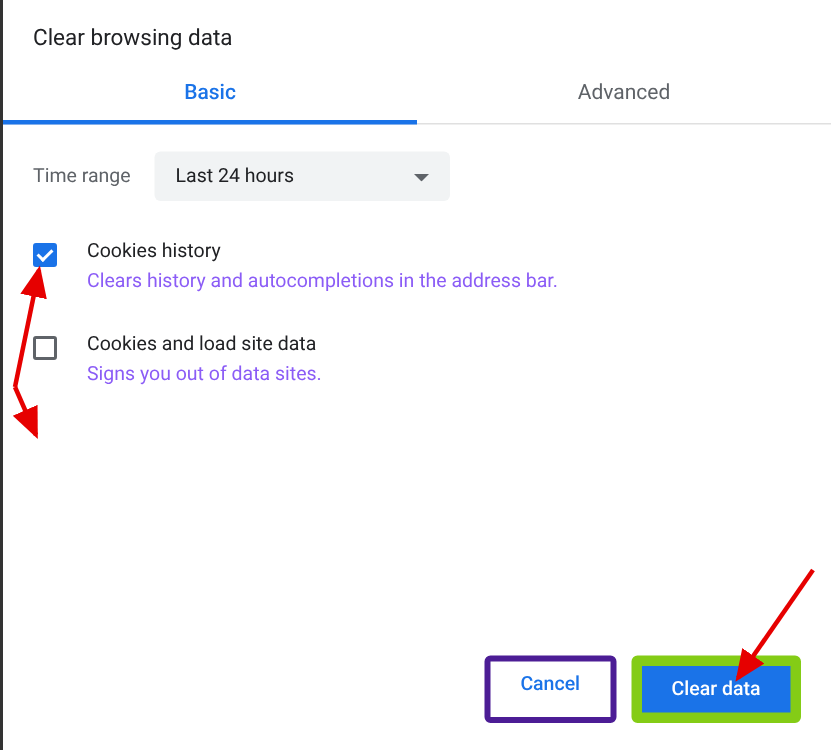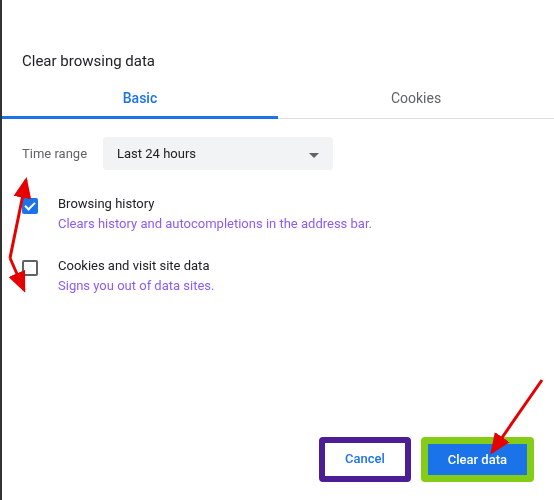--- a/index.html
+++ b/index.html
@@ -14,21 +14,20 @@
     border-left: 2px solid #333;
   }
   .dialog { padding: 0; }
   .header {
     padding: 16px 20px 10px 20px;
   }
   .title {
     font-size: 15px;
     color: #202124;
     font-weight: 400;
-    margin-top: 36px;
   }
   .tabs {
     display: flex;
     border-bottom: 1px solid #e0e0e0;
   }
   .tab {
     flex: 1;
     text-align: center;
     padding: 10px 0 12px 0;
     font-size: 14px;
@@ -60,21 +59,21 @@
     font-size: 13px;
     color: #5f6368;
   }
   .select {
     background: #f1f3f4;
     border-radius: 4px;
     padding: 9px 14px;
     display: flex;
     align-items: center;
     justify-content: space-between;
-    width: 230px;
+    width: 197px;
     cursor: pointer;
     font-size: 13px;
     color: #202124;
   }
   .dropdown-icon {
     color: #5f6368;
   }
   .option-row {
     display: flex;
     align-items: flex-start;
@@ -127,21 +126,21 @@
   .btn {
     padding: 8px 20px;
     border-radius: 4px;
     font-size: 13px;
     cursor: pointer;
     font-weight: 500;
   }
   .btn-cancel {
     background: #fff;
     color: #1a73e8;
-    border: 6px solid #4c1d95;
+    border: 4px solid #4c1d95;
   }
   .btn-primary {
     background: #1a73e8;
     color: #fff;
     border: 7px solid #84cc16;
   }
   .annotations {
     position: absolute;
     top: 0; left: 0;
     width: 554px;
@@ -155,49 +154,49 @@
 <div class="dialog">
   <div class="header">
     <div class="title">Clear browsing data</div>
   </div>
 
   <div class="tabs">
     <div class="tab active">
       <span>Basic</span>
     </div>
     <div class="tab">
-      <span>Cookies</span>
+      <span>Advanced</span>
     </div>
   </div>
 
   <div class="body">
     <div class="time-row">
       <span class="time-label">Time range</span>
       <div class="select">
         <span>Last 24 hours</span>
         <span class="dropdown-icon">
           <svg width="10" height="5" viewBox="0 0 10 5">
               <path d="M0 0 L5 5 L10 0 Z" fill="#5f6368"></path>
             </svg>
         </span>
       </div>
     </div>
 
     <div class="option-row">
       <div class="checkbox checked"></div>
       <div class="option-text">
-        <div class="option-title">Browsing history</div>
+        <div class="option-title">Cookies history</div>
         <div class="option-desc">Clears history and autocompletions in the address bar.</div>
       </div>
     </div>
 
     <div class="option-row">
       <div class="checkbox"></div>
       <div class="option-text">
-        <div class="option-title">Cookies and visit site data</div>
+        <div class="option-title">Cookies and load site data</div>
         <div class="option-desc">Signs you out of data sites.</div>
       </div>
     </div>
 
   </div>
 
   <div class="footer">
     <div class="btn btn-cancel">
       <span>Cancel</span>
     </div>

